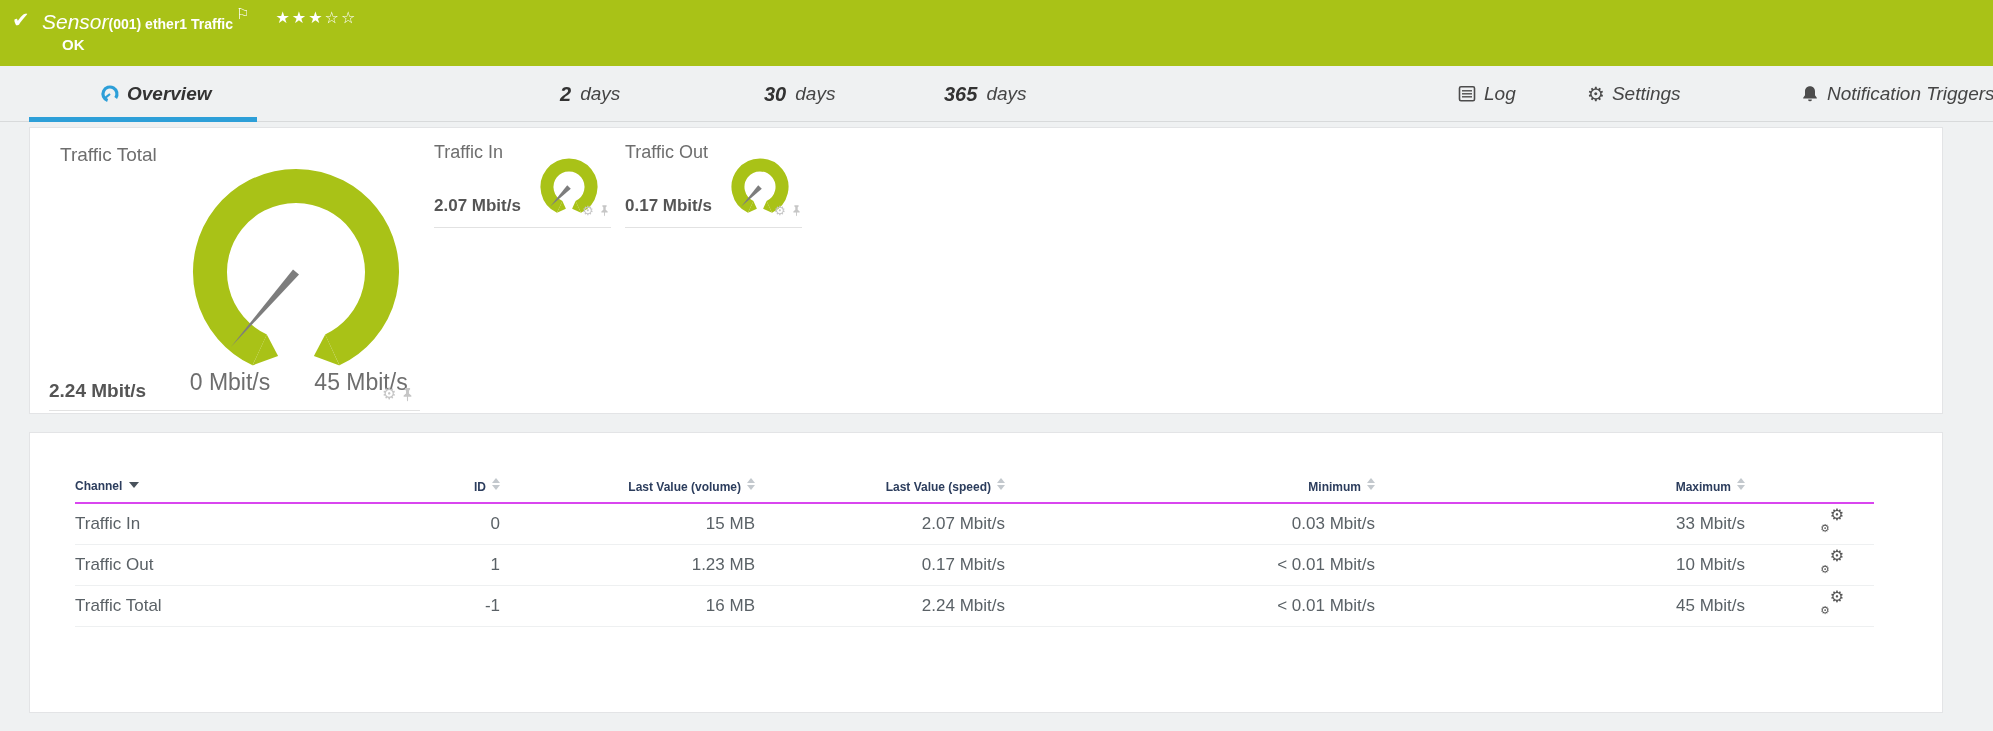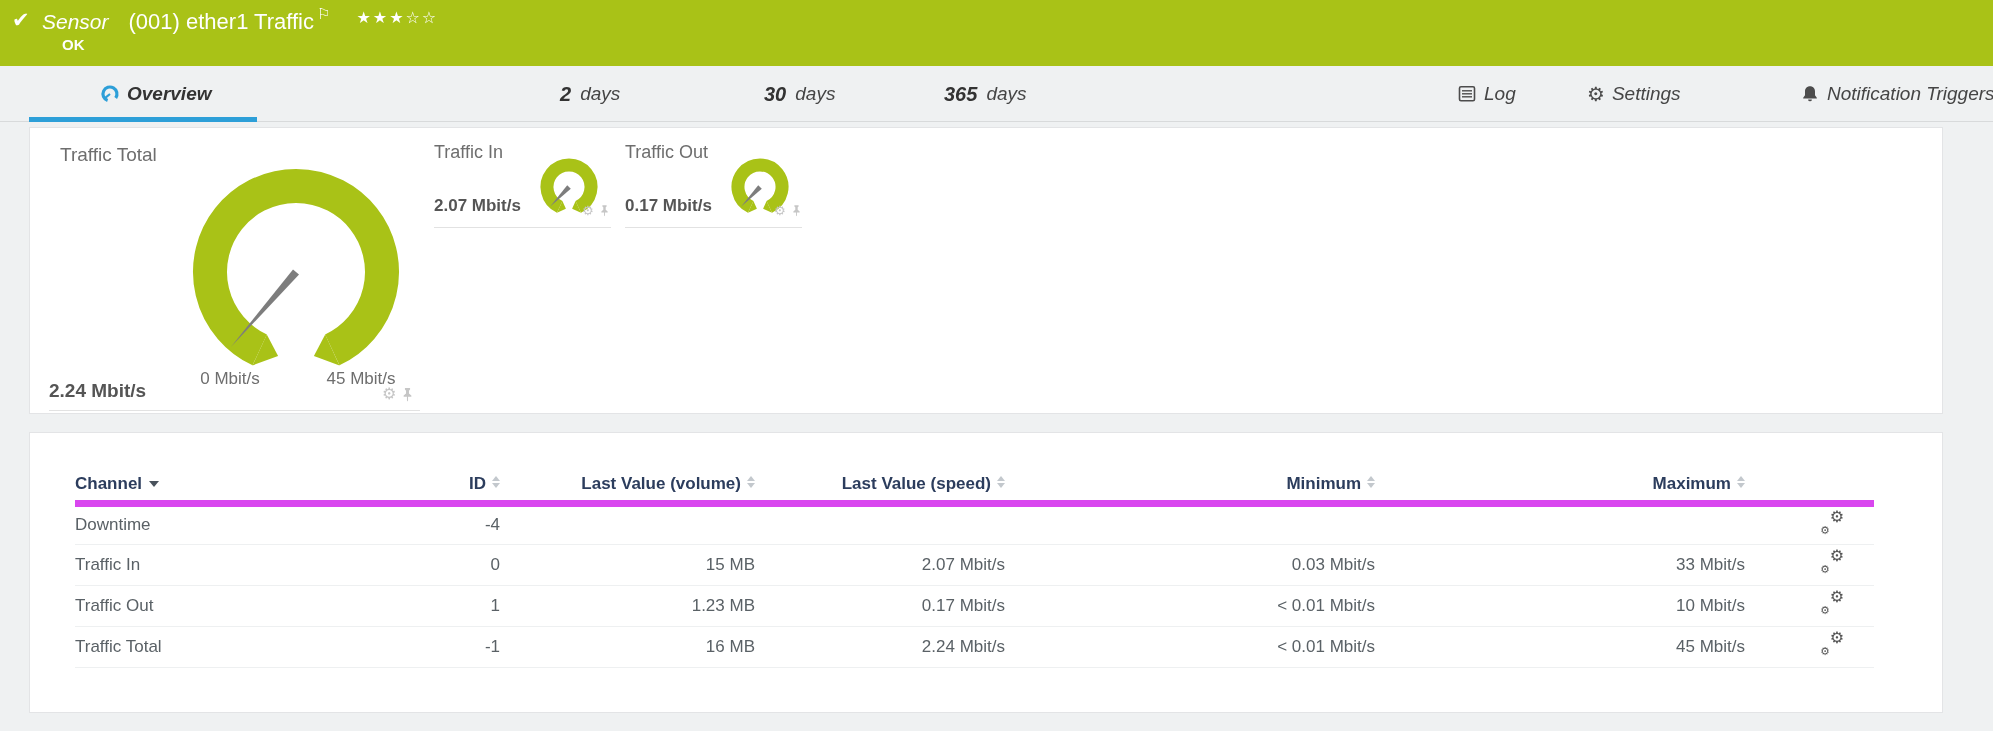--- a/index.html
+++ b/index.html
@@ -3,22 +3,22 @@
 <meta charset="utf-8">
 <style>
   * { margin:0; padding:0; box-sizing:border-box; }
   html,body { width:1993px; height:731px; overflow:hidden; }
   body { font-family:"Liberation Sans","DejaVu Sans",sans-serif; background:#eff1f2; position:relative; }
 
   
   .hdr { position:absolute; left:0; top:0; width:1993px; height:66px; background:#a9c217; color:#fff; }
   .hdr .check { position:absolute; left:12px; top:8px; font-size:21px; font-weight:bold; }
   .hdr .titleline { position:absolute; left:42px; top:5px; white-space:nowrap; }
-  .hdr .sensortype { font-style:italic; font-size:21px; font-weight:400; margin-right:20px; }
-  .hdr .sensorname { font-size:22px; font-weight:normal; }
+  .hdr .sensortype { font-style:italic; font-size:21px; font-weight:400; margin-right:0; }
+  .hdr .sensorname { font-size:14px; font-weight:bold; }
   .hdr .flag { font-size:15px; vertical-align:10px; margin-left:3px; }
   .hdr .stars { font-size:16px; letter-spacing:2px; margin-left:26px; vertical-align:6px; }
   .hdr .ok { position:absolute; left:62px; top:36px; font-size:15px; font-weight:bold; }
 
   
   .tabs { position:absolute; left:0; top:66px; width:1993px; height:56px; border-bottom:1px solid #d8dadb; }
   .tab { position:absolute; top:0; height:56px; display:flex; align-items:center; gap:7px;
          font-size:19px; color:#454545; cursor:pointer; white-space:nowrap;font-style:italic; }
   .tab .num { font-weight:bold; color:#333; font-size:20px; margin-right:2px; }
   .tab.active { font-weight:bold; color:#333; }
@@ -26,29 +26,29 @@
   .active-underline { position:absolute; left:29px; bottom:-1px; width:228px; height:5px; background:#2d9fd8; }
 
   
   .panel { position:absolute; background:#fff; border:1px solid #e3e4e6; }
   .panel.gauges { left:29px; top:127px; width:1914px; height:287px; }
   .panel.table  { left:29px; top:432px; width:1914px; height:281px; }
 
   
   .glabel { position:absolute; font-size:19px; color:#6e6e6e; }
   .gvalue { position:absolute; font-size:19px; font-weight:bold; color:#555; white-space:nowrap; }
-  .gscale { position:absolute; font-size:17px; color:#6e6e6e; transform:translateX(-50%); white-space:nowrap; }
+  .gscale { position:absolute; font-size:23px; color:#6e6e6e; transform:translateX(-50%); white-space:nowrap; }
   .gtools { position:absolute; display:flex; gap:6px; align-items:center; color:#c6c6c6; }
   .gtools .gearglyph { font-size:16px; line-height:16px; font-family:"DejaVu Sans",sans-serif; }
   .hairline { position:absolute; height:1px; background:#e2e2e2; }
 
   
   table.channels { position:absolute; left:45px; top:36px; width:1799px; border-collapse:collapse; table-layout:fixed; }
-  table.channels th { font-size:17px; font-weight:bold; color:#2c3d5d; text-align:right; height:34px;
-                      border-bottom:7px solid #d946ef; padding:0; vertical-align:middle; white-space:nowrap; }
+  table.channels th { font-size:12px; font-weight:bold; color:#2c3d5d; text-align:right; height:34px;
+                      border-bottom:2px solid #d946ef; padding:0; vertical-align:middle; white-space:nowrap; }
   table.channels th.ch { text-align:left; }
   table.channels td { font-size:17px; color:#5a6166; text-align:right; height:41px;
                       border-bottom:1px solid #eef0f1; padding:0; vertical-align:middle; white-space:nowrap; }
   table.channels td.ch { text-align:left; }
   .col-channel{width:335px}.col-id{width:90px}.col-vol{width:255px}.col-speed{width:250px}
   .col-min{width:370px}.col-max{width:370px}.col-gear{width:129px}
   td.gearcell { text-align:right; padding-right:30px !important; }
 
   
   .sort { display:inline-block; vertical-align:1px; margin-left:6px; }
@@ -188,29 +188,20 @@
         <th><span>ID</span><span class="sort"><i class="up"></i><i class="dn"></i></span></th>
         <th><span>Last Value (volume)</span><span class="sort"><i class="up"></i><i class="dn"></i></span></th>
         <th><span>Last Value (speed)</span><span class="sort"><i class="up"></i><i class="dn"></i></span></th>
         <th><span>Minimum</span><span class="sort"><i class="up"></i><i class="dn"></i></span></th>
         <th><span>Maximum</span><span class="sort"><i class="up"></i><i class="dn"></i></span></th>
         <th></th>
       </tr>
     </thead>
     <tbody>
       <tr>
-        <td class="ch">Downtime</td>
-        <td>-4</td>
-        <td></td>
-        <td></td>
-        <td></td>
-        <td></td>
-        <td class="gearcell"><span class="chgear"><span class="g1">⚙</span><span class="g2">⚙</span></span></td>
-      </tr>
-      <tr>
         <td class="ch">Traffic In</td>
         <td>0</td>
         <td>15 MB</td>
         <td>2.07 Mbit/s</td>
         <td>0.03 Mbit/s</td>
         <td>33 Mbit/s</td>
         <td class="gearcell"><span class="chgear"><span class="g1">⚙</span><span class="g2">⚙</span></span></td>
       </tr>
       <tr>
         <td class="ch">Traffic Out</td>

